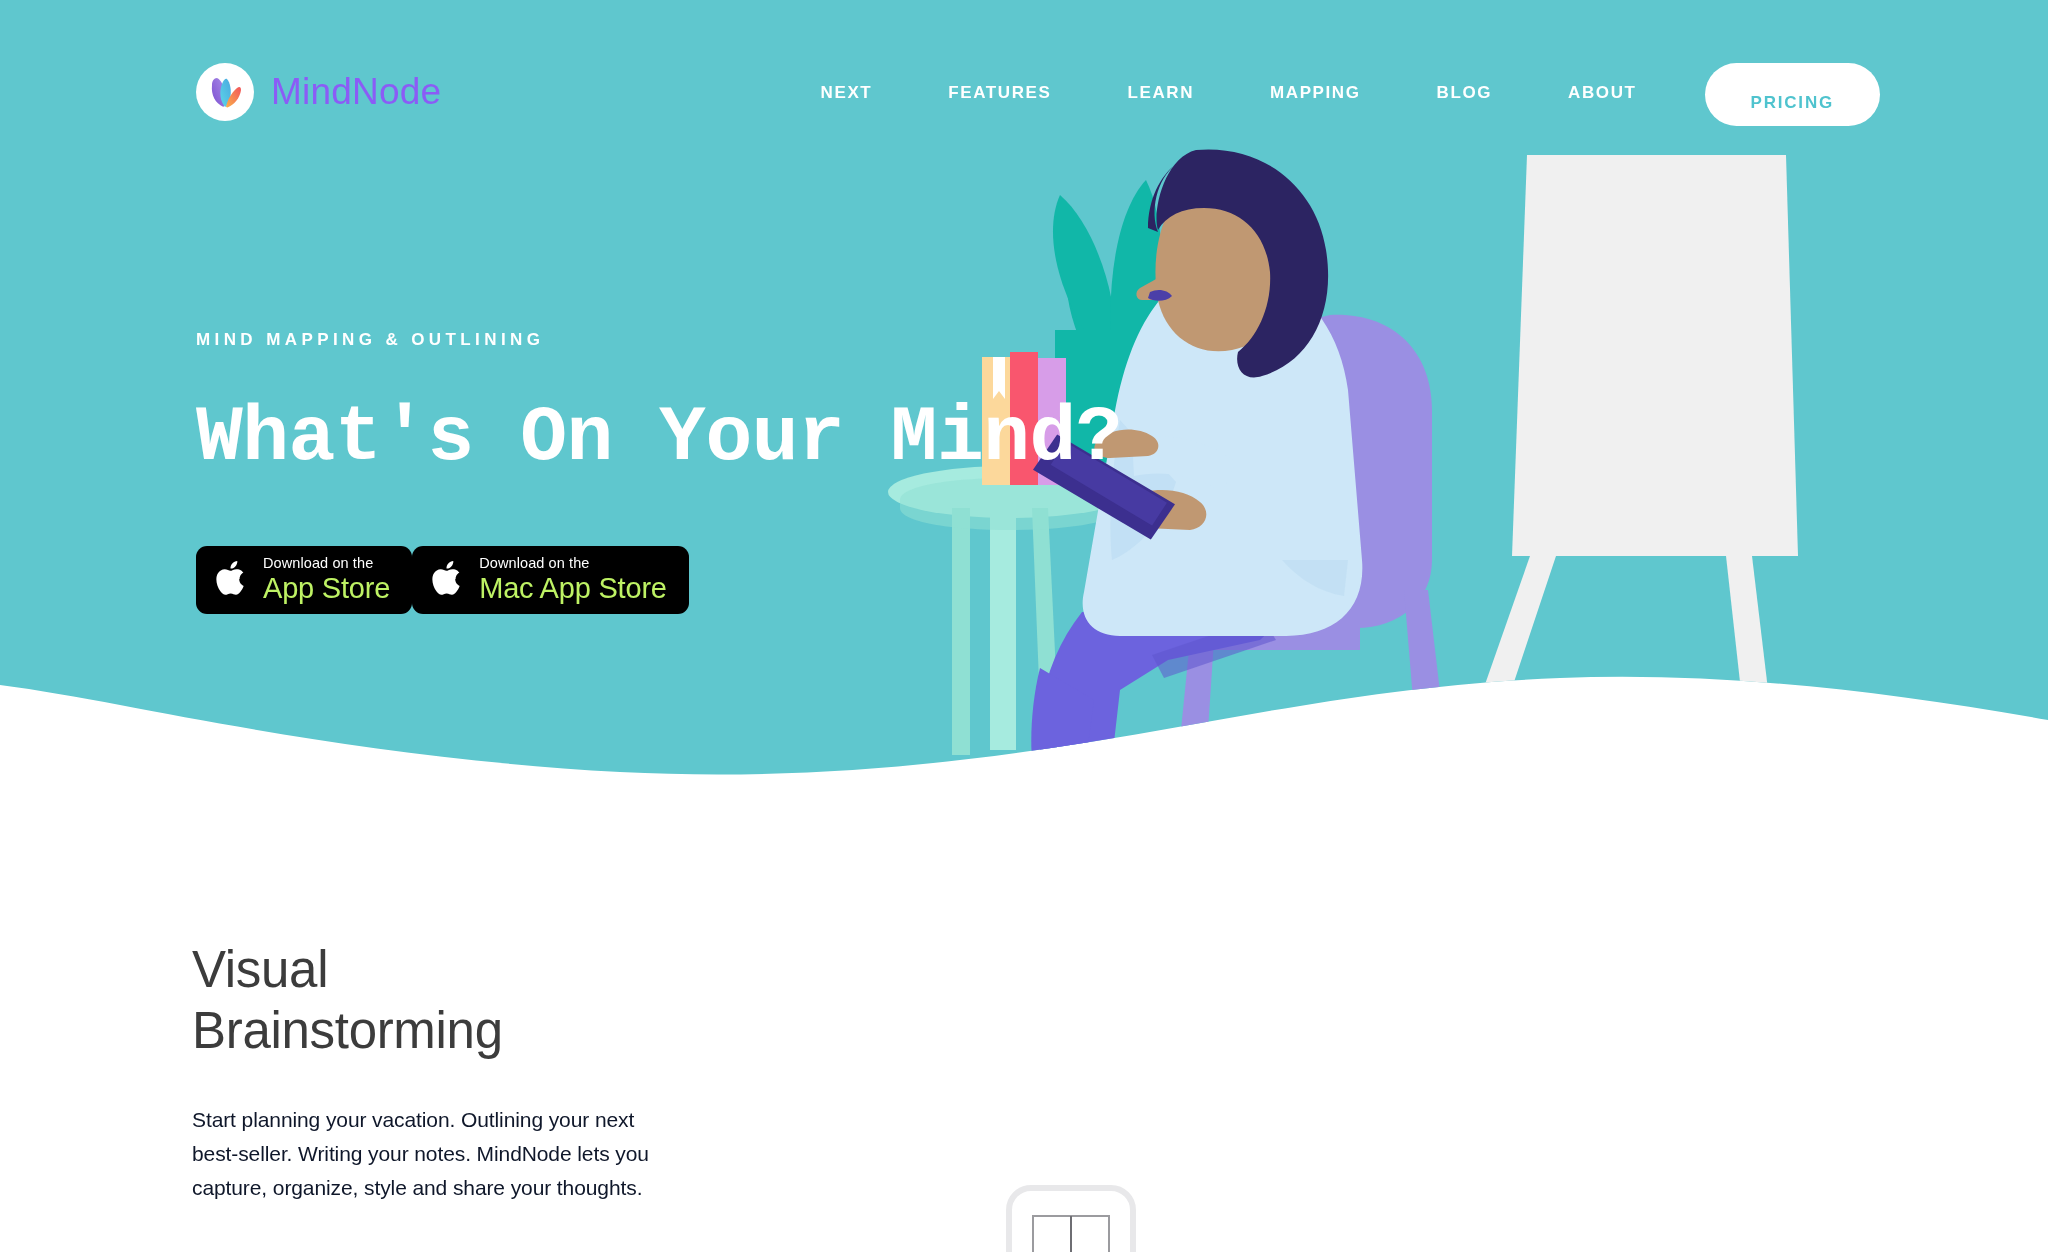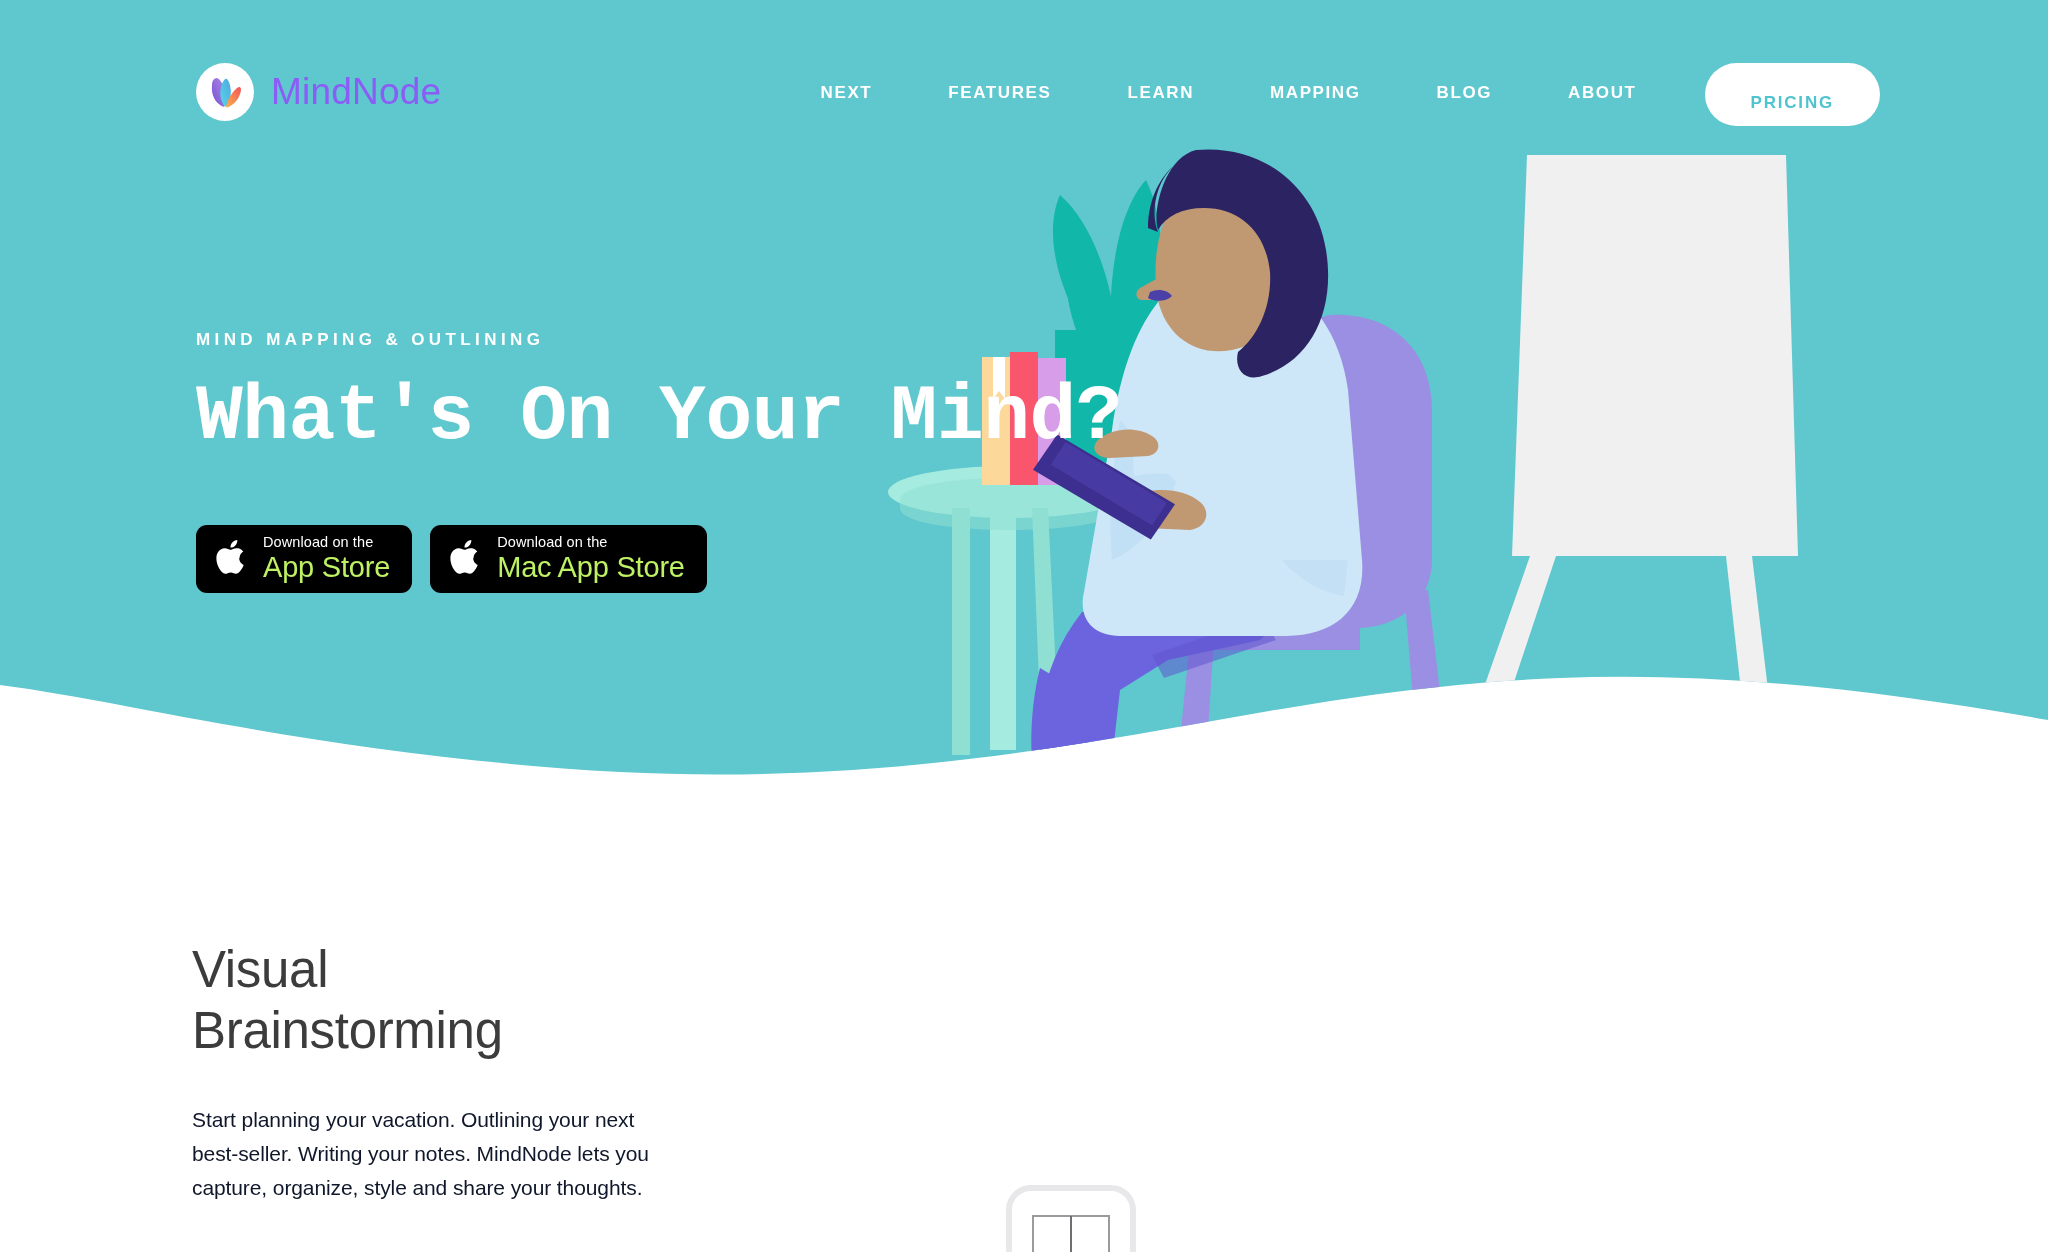--- a/index.html
+++ b/index.html
@@ -80,34 +80,34 @@
     display:block;
   }
 
   
   .hero-copy { position:absolute; left:196px; top:330px; z-index:30; }
   .eyebrow {
     color:#ffffff;
     font-size:17px;
     font-weight:700;
     letter-spacing:4.4px;
-    margin-bottom:27px;
+    margin-bottom:48px;
   }
   .headline {
     color:#ffffff;
     font-size:78px;
     font-weight:700;
     letter-spacing:-0.5px;
     line-height:1.05;
     margin-bottom:66px;
     white-space:nowrap;
     font-family:Liberation Mono, monospace;
   }
 
-  .badges { display:flex; gap:18px; }
+  .badges { display:flex; }
   .badge {
     background:#000000;
     border-radius:11px;
     height:68px;
     display:flex; align-items:center;
     padding:0 22px 0 20px;
     gap:14px;
     text-decoration:none;
     cursor:pointer;
   }

